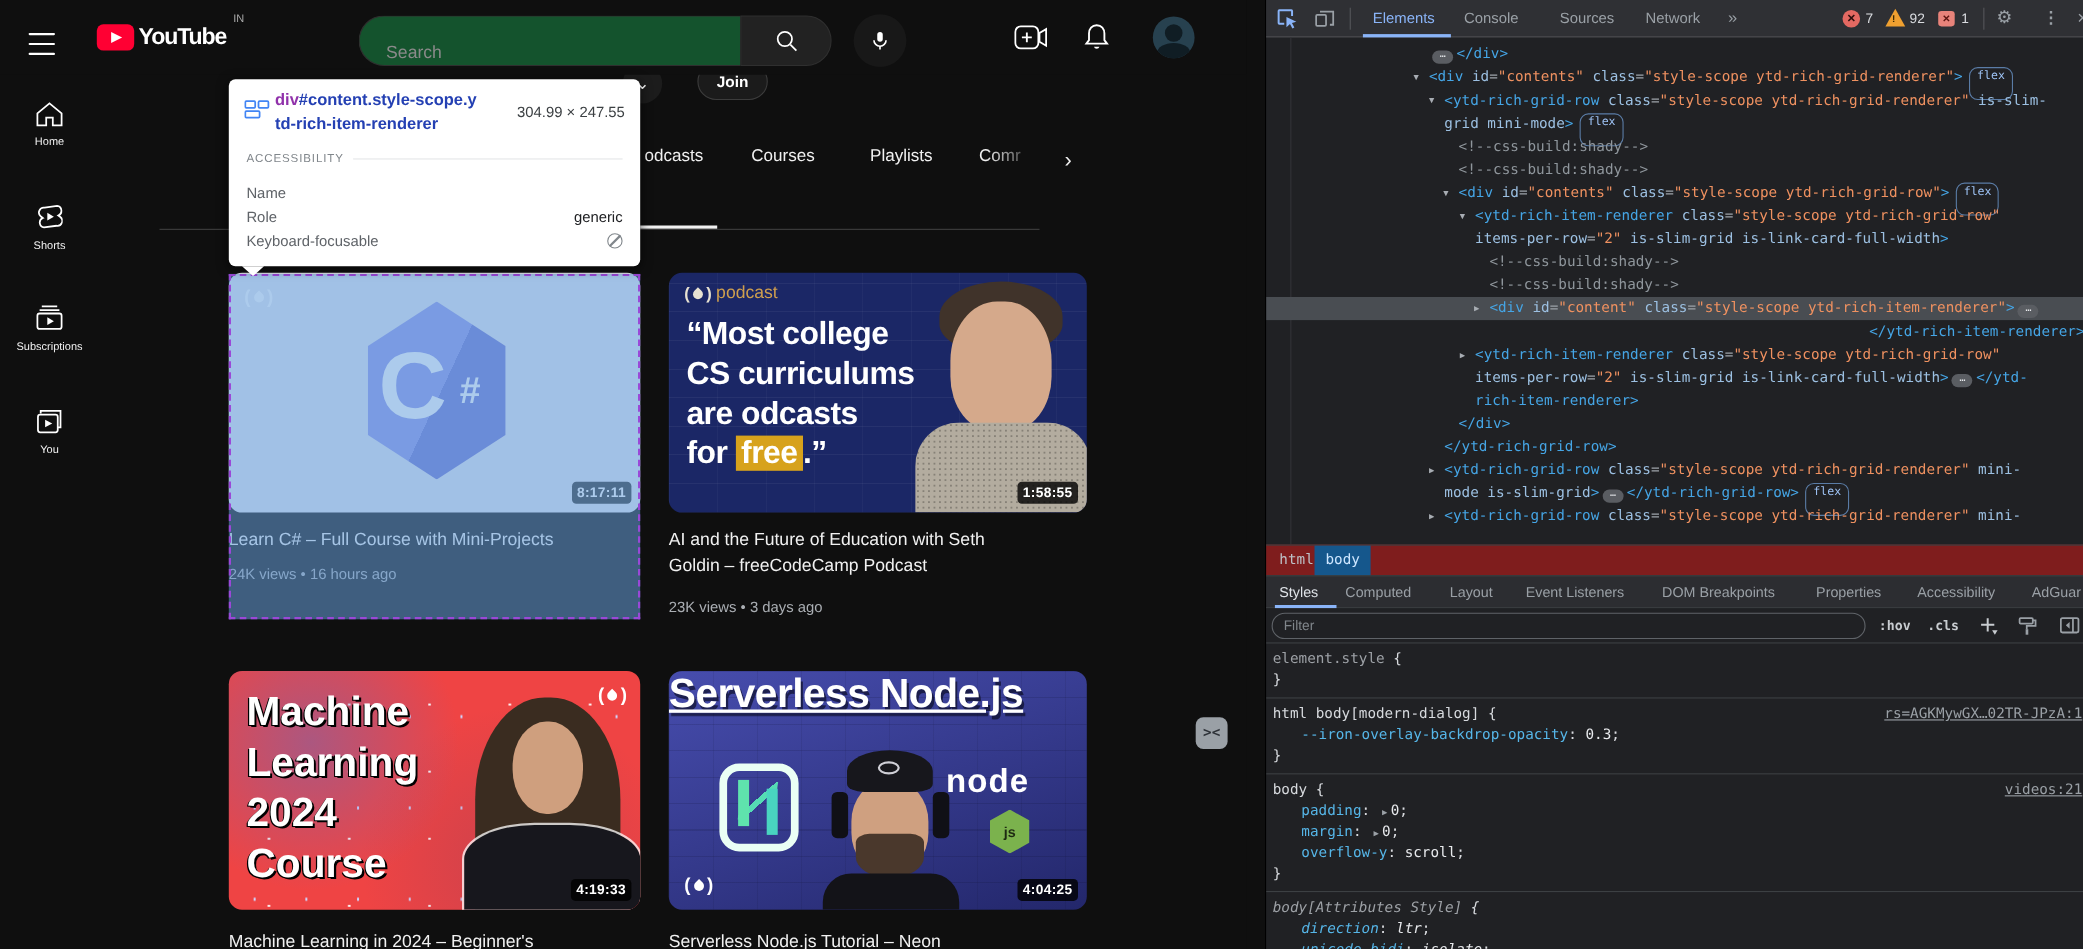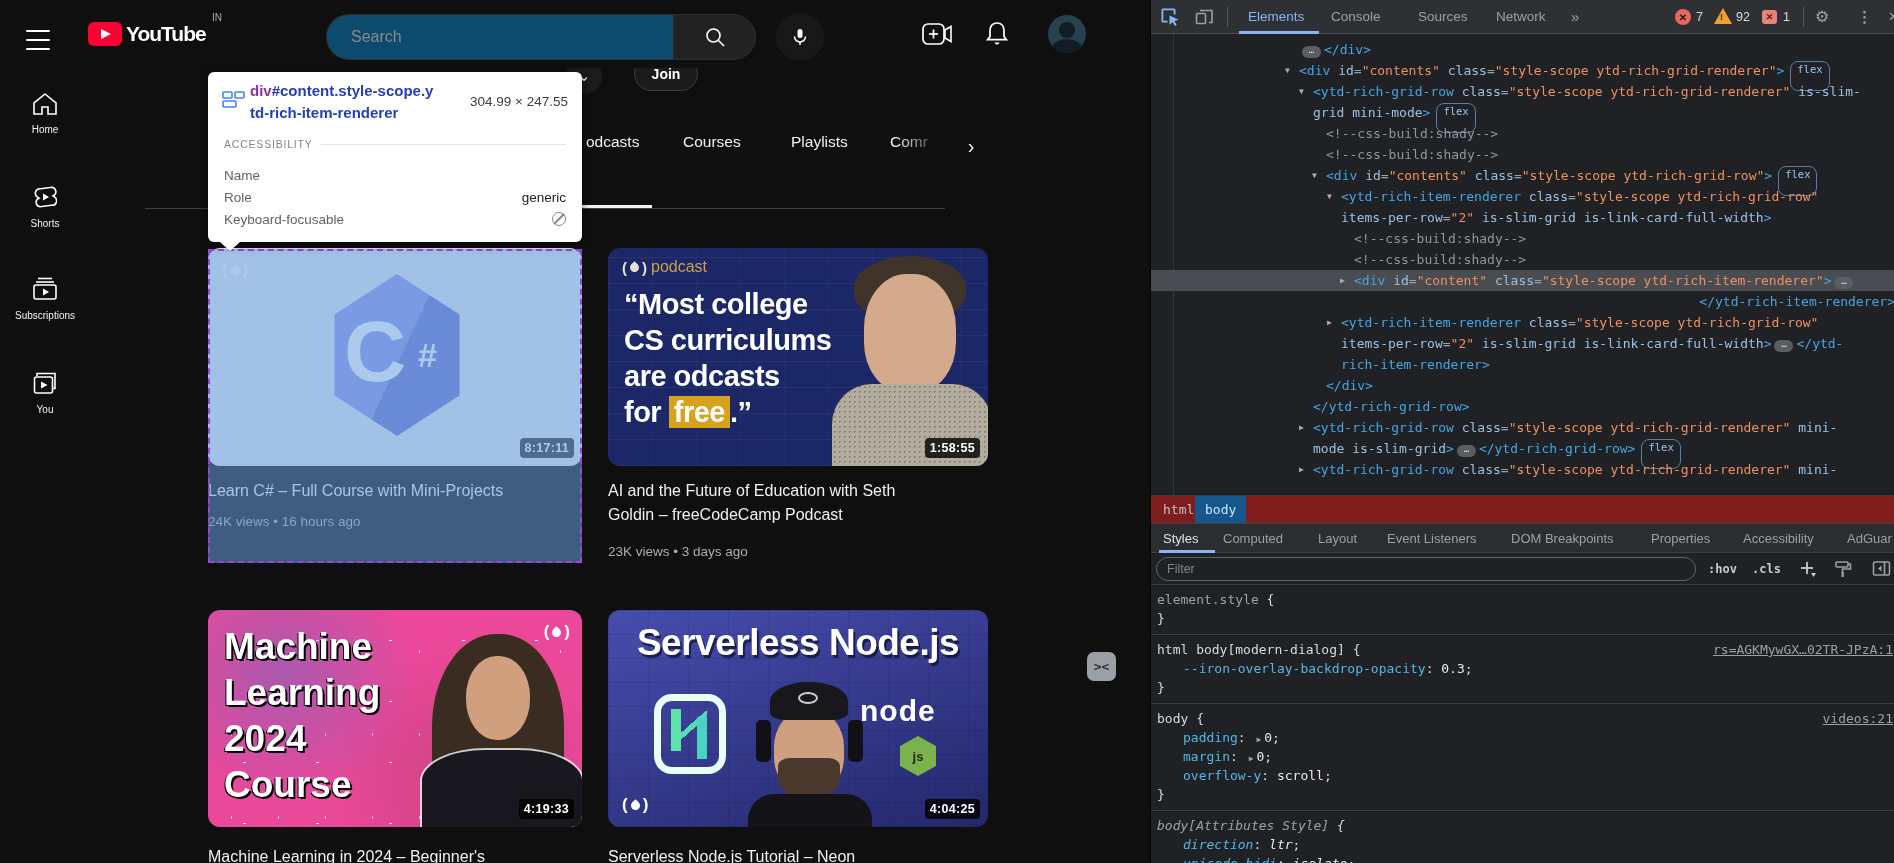--- a/index.html
+++ b/index.html
@@ -11,22 +11,22 @@
   #yt{position:absolute;left:0;top:0;width:1133px;height:863px;background:#0f0f0f;overflow:hidden;}
   #masthead{position:absolute;left:0;top:0;width:1133px;height:68px;background:#0f0f0f;z-index:20;}
   .hamburger{position:absolute;left:26px;top:23px;width:24px;height:22px;cursor:pointer;}
   .hamburger i{display:block;height:2px;background:#fff;margin:7px 0;border-radius:1px;}
   #logo{position:absolute;left:88px;top:20px;height:28px;display:flex;align-items:center;cursor:pointer;}
   .logo-badge{width:34px;height:24px;background:#f03;border-radius:6px;position:relative;margin-right:4px;}
   .logo-badge:after{content:"";position:absolute;left:13px;top:7px;border-left:10px solid #fff;
      border-top:5px solid transparent;border-bottom:5px solid transparent;}
   .logo-text{color:#fff;font-size:21px;font-weight:700;letter-spacing:-1px;}
   .country{position:absolute;left:212px;top:12px;color:#aaa;font-size:10px;}
-  #searchbox{position:absolute;left:326px;top:14px;width:347px;height:46px;background:#0c4a6e;
-     border:1px solid #2f2f2f;border-right:none;border-radius:23px 0 0 23px;display:flex;align-items:center;}
+  #searchbox{position:absolute;left:326px;top:14px;width:347px;height:46px;background:#14532d;
+     border:1px solid #2f2f2f;border-right:none;border-radius:23px 0 0 23px;display:flex;align-items:flex-end;}
   #searchbox input{background:transparent;border:none;outline:none;color:#eee;font-size:16px;
      margin-left:22px;width:300px;font-family:"Liberation Sans",sans-serif;}
   #searchbox input::placeholder{color:#8a8a8a;}
   #searchbtn{position:absolute;left:673px;top:14px;width:83px;height:46px;background:#222;
      border:1px solid #2f2f2f;border-radius:0 23px 23px 0;display:flex;align-items:center;justify-content:center;cursor:pointer;}
   #micbtn{position:absolute;left:776px;top:13px;width:48px;height:48px;border-radius:50%;
      background:#181818;display:flex;align-items:center;justify-content:center;cursor:pointer;}
   .mh-icon{position:absolute;cursor:pointer;}
   #avatar{position:absolute;left:1048px;top:15px;width:38px;height:38px;border-radius:50%;
      background:#27414f;overflow:hidden;cursor:pointer;}
@@ -83,42 +83,42 @@
   #pod-label{color:#cf9f4e;font-size:16px;margin-left:4px;font-weight:500;}
   .quote{position:absolute;left:16px;color:#fff;font-weight:700;font-size:29px;letter-spacing:-.5px;}
   .q-free{background:#d7a21c;padding:0 5px;}
   #guest{position:absolute;right:0;top:0;width:160px;height:218px;}
   #guest .hair{position:absolute;left:26px;top:8px;width:112px;height:64px;background:#40332a;border-radius:50% 50% 40% 40%;}
   #guest .face{position:absolute;left:36px;top:26px;width:92px;height:118px;background:#d5a98b;border-radius:46% 46% 42% 42%;}
   #guest .sweater{position:absolute;left:4px;top:136px;width:160px;height:82px;background:#b3ac9f;border-radius:40px 40px 0 0;
      background-image:radial-gradient(rgba(0,0,0,.25) 1px,transparent 1px);background-size:5px 5px;}
 
   
-  #thumb3{left:208px;top:610px;width:374px;height:217px;background:#ec4899;}
+  #thumb3{left:208px;top:610px;width:374px;height:217px;background:#ef4444;}
   #thumb3 .stars{position:absolute;inset:0;
      background:radial-gradient(circle at 20% 30%,rgba(90,110,200,.45),transparent 40%),
                 radial-gradient(circle at 70% 80%,rgba(140,60,90,.35),transparent 45%),
                 radial-gradient(#fff 1px,transparent 1.2px),radial-gradient(#cfd6ff 0.8px,transparent 1px);
      background-size:100% 100%,100% 100%,73px 61px,47px 83px;}
   .ml-line{position:absolute;left:16px;color:#fff;font-weight:800;font-size:37px;
      text-shadow:2px 2px 0 #000,-1px 1px 0 #000;letter-spacing:0;}
   #woman{position:absolute;right:0;top:24px;width:160px;height:193px;}
   #woman .hair{position:absolute;left:10px;top:0;width:132px;height:193px;background:#3a2c20;border-radius:48% 48% 0 0;}
   #woman .face{position:absolute;left:44px;top:22px;width:64px;height:84px;background:#cf9f7e;border-radius:48%;}
   #woman .blazer{position:absolute;left:0px;top:116px;width:160px;height:77px;background:#17171d;border-radius:40% 40% 0 0;
      box-shadow:0 0 0 2px rgba(255,255,255,.75);}
   #thumb3 .fcc{position:absolute;right:12px;top:12px;}
 
   
   #thumb4{left:608px;top:610px;width:380px;height:217px;background:linear-gradient(160deg,#474dae,#23276b);}
   #thumb4 .brick{position:absolute;inset:0;
      background:repeating-linear-gradient(0deg,rgba(0,0,20,.12) 0 1px,transparent 1px 24px),
                 repeating-linear-gradient(90deg,rgba(0,0,20,.08) 0 1px,transparent 1px 40px);}
-  #sv-title{position:absolute;left:0;top:12px;width:100%;text-align:center;color:#fff;
-     font-size:37px;font-weight:800;letter-spacing:-.5px;text-shadow:2px 3px 0 rgba(0,0,10,.55);}
+  #sv-title{position:absolute;left:0;top:0;width:100%;text-align:left;color:#fff;
+     font-size:37px;font-weight:800;letter-spacing:-.5px;text-shadow:2px 3px 0 rgba(0,0,10,.55);text-decoration:underline;}
   #neon{position:absolute;left:46px;top:84px;width:72px;height:80px;border:7px solid #eafff5;border-radius:18px;}
   #neon:after{content:"";position:absolute;left:10px;top:8px;width:10px;height:42px;background:#5fe3ad;
      box-shadow:26px 8px 0 #49d4c0;}
   #neon:before{content:"";position:absolute;left:12px;top:10px;width:32px;height:34px;
      background:linear-gradient(135deg,transparent 46%,#55dcb4 46% 58%,transparent 58%);transform:skewX(-8deg);}
   #man4{position:absolute;left:140px;top:72px;width:124px;height:145px;}
   #man4 .cap{position:absolute;left:22px;top:0;width:78px;height:38px;background:#17171c;border-radius:50% 50% 20% 20%;}
   #man4 .capmark{position:absolute;left:50px;top:10px;width:20px;height:12px;border:2px solid #cfcfd6;border-radius:50%;}
   #man4 .phL,#man4 .phR{position:absolute;top:38px;width:15px;height:42px;background:#101016;border-radius:5px;}
   #man4 .phL{left:8px;} #man4 .phR{left:100px;}

